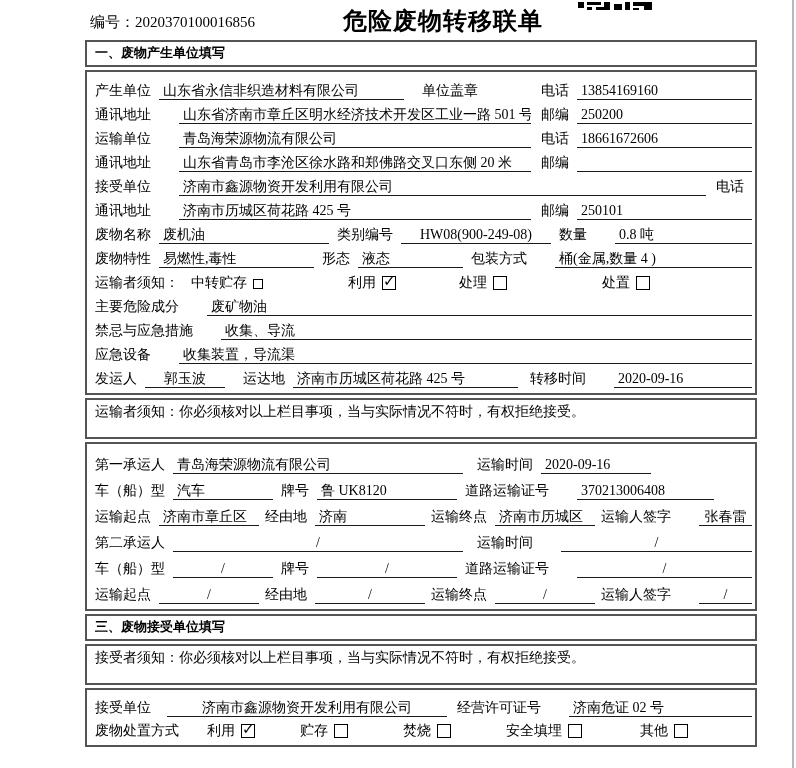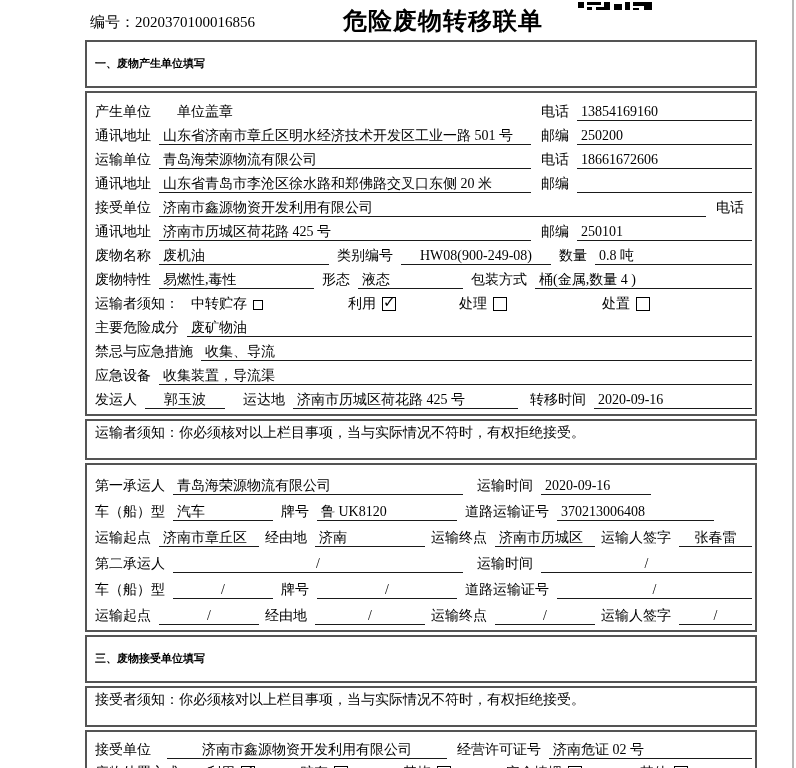--- a/index.html
+++ b/index.html
@@ -8,29 +8,29 @@
   .edge-line{position:absolute;top:0;right:2px;width:2px;height:768px;background:#b8b8b8;}
   .qr-frag{position:absolute;left:578px;top:0;width:74px;height:10px;overflow:hidden;}
   .head{position:absolute;left:0;top:0;width:796px;height:38px;}
   .serial{position:absolute;left:90px;top:13px;font-size:15px;white-space:nowrap;}
   .doc-title{position:absolute;left:443px;top:5px;transform:translateX(-50%);
              font-family:"Liberation Sans","DejaVu Sans",sans-serif;
              font-weight:bold;font-size:24px;letter-spacing:1px;white-space:nowrap;}
   .doc{position:absolute;left:85px;top:40px;width:672px;}
   .box{border:2px solid #545454;margin-bottom:3px;background:#fff;box-sizing:border-box;}
   .sec-title{font-family:"Liberation Sans","DejaVu Sans",sans-serif;font-weight:bold;
-             font-size:11px;padding:2px 8px 15px 8px;margin-top:12px;}
+             font-size:13px;padding:2px 8px 3px 8px;}
   .notice{padding:3px 8px 16px 8px;white-space:nowrap;}
   .fields{padding:4px 3px 5px 8px;display:flex;flex-direction:column;}
   .row{display:flex;align-items:flex-end;}
   .s1 .row{height:24px;} .s2 .row{height:26px;} .s3 .row{height:23px;}
   .lb{white-space:nowrap;margin-right:8px;line-height:19px;}
   .v{border-bottom:1px solid #1a1a1a;padding:0 4px;white-space:nowrap;overflow:hidden;
      height:19px;line-height:19px;box-sizing:border-box;}
-  .f1{flex:1;}
+  .f1{flex:1;margin-left:20px;}
   .ctr{text-align:center;}
   .opt{white-space:nowrap;display:flex;align-items:flex-end;line-height:19px;}
   .opt-label{line-height:19px;}
   .cb{width:12px;height:12px;border:1px solid #000;display:inline-block;position:relative;
       margin-left:6px;margin-bottom:2px;background:#fff;}
   .cb.small{width:8px;height:8px;margin-bottom:3px;}
   .cb.checked::after{content:"\2713";position:absolute;left:0px;top:-5px;font-size:15px;
       font-weight:bold;font-family:"DejaVu Sans",sans-serif;}
 </style>
 </head>
@@ -60,20 +60,21 @@
 
 <div class="doc">
 
   <div class="box">
     <div class="sec-title">一、废物产生单位填写</div>
   </div>
 
   <div class="box fields s1">
     <div class="row">
       <span class="lb">产生单位</span>
+      <span class="v" style="width:245px">山东省永信非织造材料有限公司</span>
       <span class="lb" style="margin-left:18px">单位盖章</span>
       <span class="lb" style="margin-left:auto">电话</span>
       <span class="v" style="width:175px">13854169160</span>
     </div>
     <div class="row">
       <span class="lb">通讯地址</span>
       <span class="v f1">山东省济南市章丘区明水经济技术开发区工业一路 501 号</span>
       <span class="lb" style="margin-left:10px">邮编</span>
       <span class="v" style="width:175px">250200</span>
     </div>

